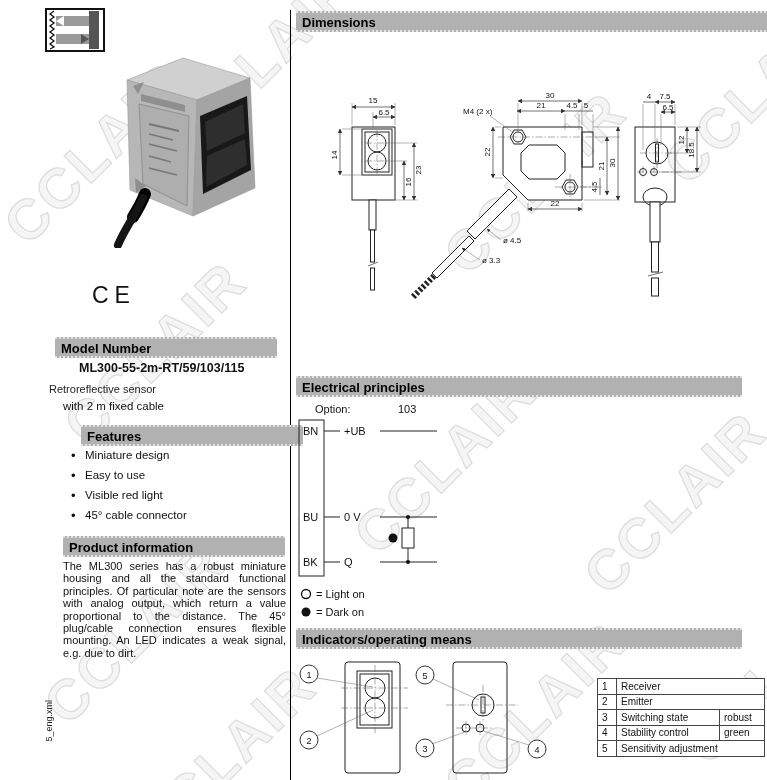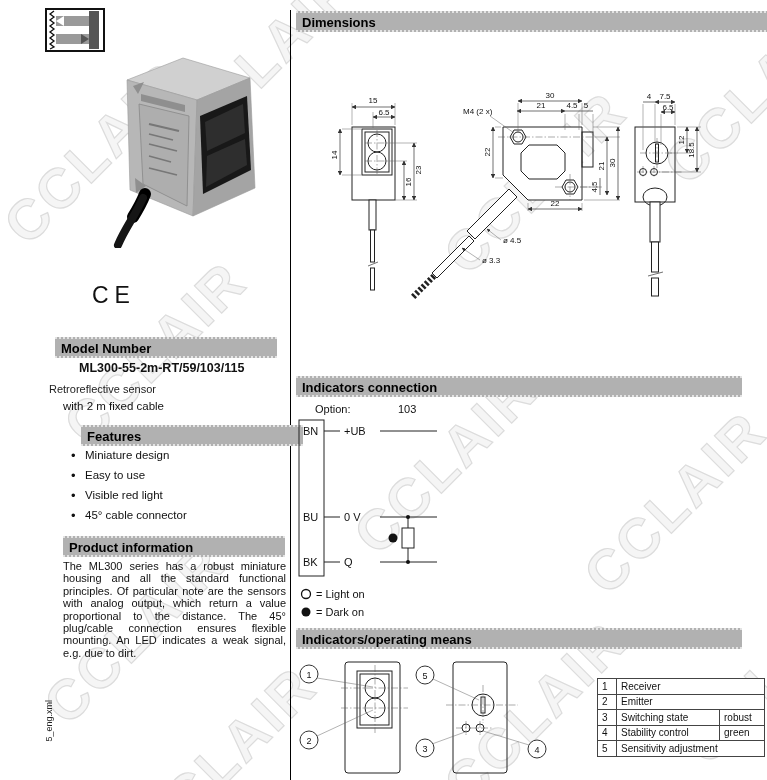--- a/index.html
+++ b/index.html
@@ -231,21 +231,21 @@
     <text x="40" y="20" class="dt" text-anchor="middle">6.5</text>
     <line x1="49" y1="37" x2="73" y2="37" class="ext"></line>
     <line x1="42" y1="63" x2="63" y2="63" class="ext"></line>
     <line x1="31" y1="82" x2="73" y2="82" class="ext"></line>
     <line x1="59" y1="37" x2="59" y2="63" class="dim" marker-start="url(#ah)" marker-end="url(#ah)"></line>
     <text x="56" y="50" class="dt" text-anchor="middle" transform="rotate(-90 56 50)">12</text>
     <line x1="69" y1="37" x2="69" y2="82" class="dim" marker-start="url(#ah)" marker-end="url(#ah)"></line>
     <text x="66" y="60" class="dt" text-anchor="middle" transform="rotate(-90 66 60)">18.5</text>
   </svg>
 
-  <div class="bar" style="left:296px;top:376px;width:446px">Indicators connection</div>
+  <div class="bar" style="left:296px;top:376px;width:446px">Electrical principles</div>
   <svg class="abs" style="left:296px;top:400px" width="450" height="225" viewBox="0 0 450 225">
     <text x="19" y="13" class="lbl">Option:</text>
     <text x="102" y="13" class="lbl">103</text>
     <rect x="3" y="20" width="25" height="156" class="out"></rect>
     <text x="7" y="35" class="lbl">BN</text>
     <text x="7" y="121" class="lbl">BU</text>
     <text x="7" y="166" class="lbl">BK</text>
     <line x1="28" y1="31" x2="44" y2="31" class="out"></line>
     <line x1="28" y1="117" x2="44" y2="117" class="out"></line>
     <line x1="28" y1="162" x2="44" y2="162" class="out"></line>

